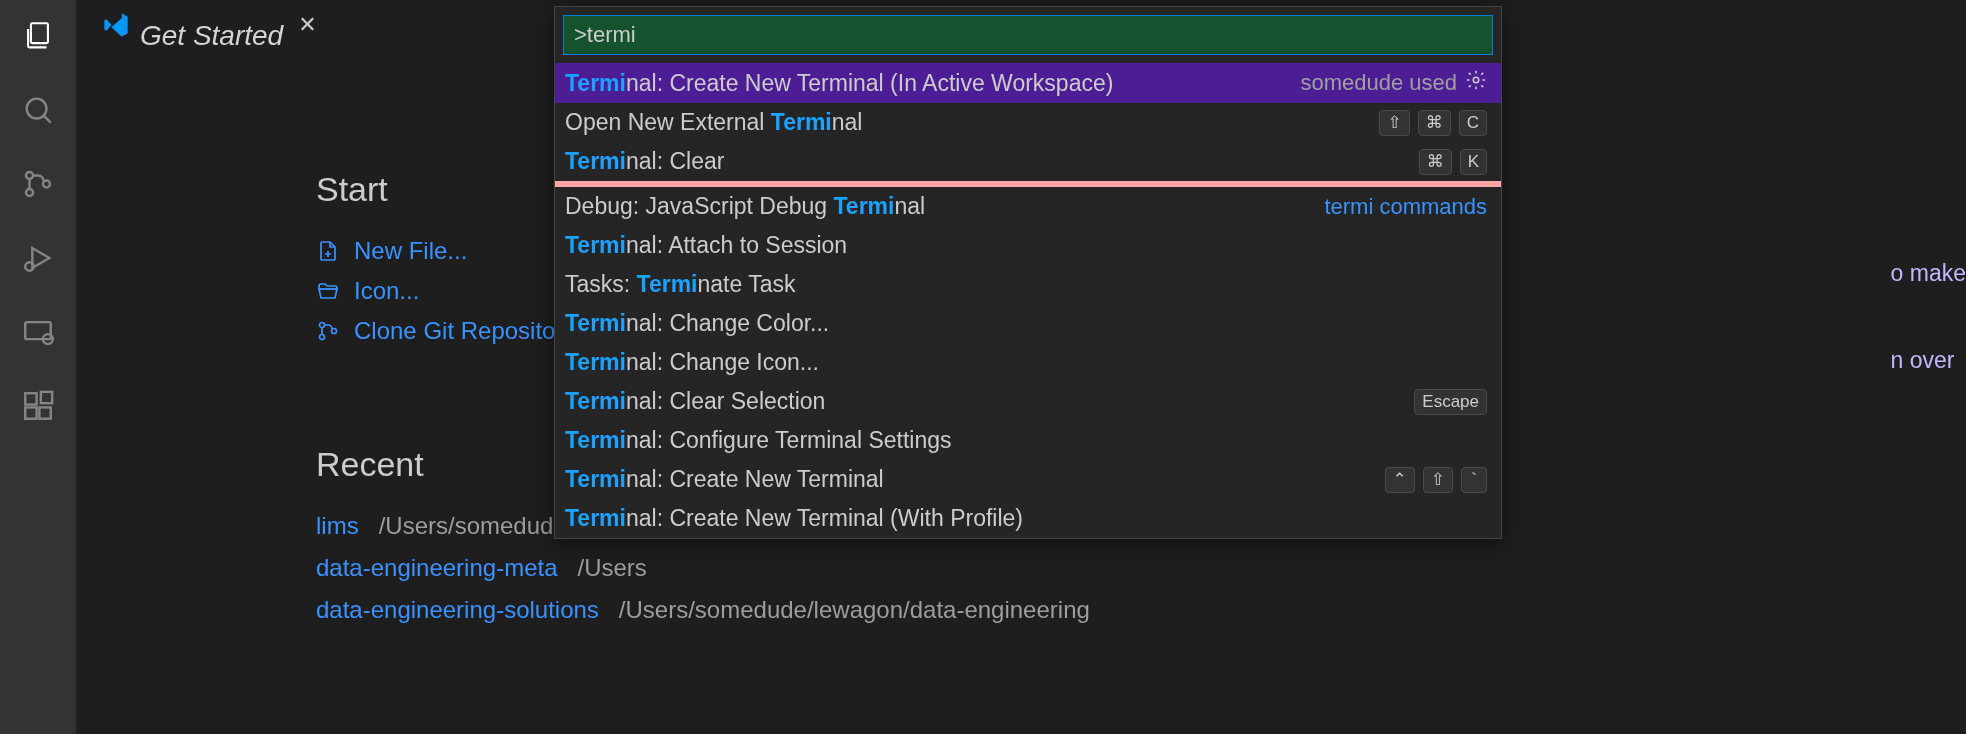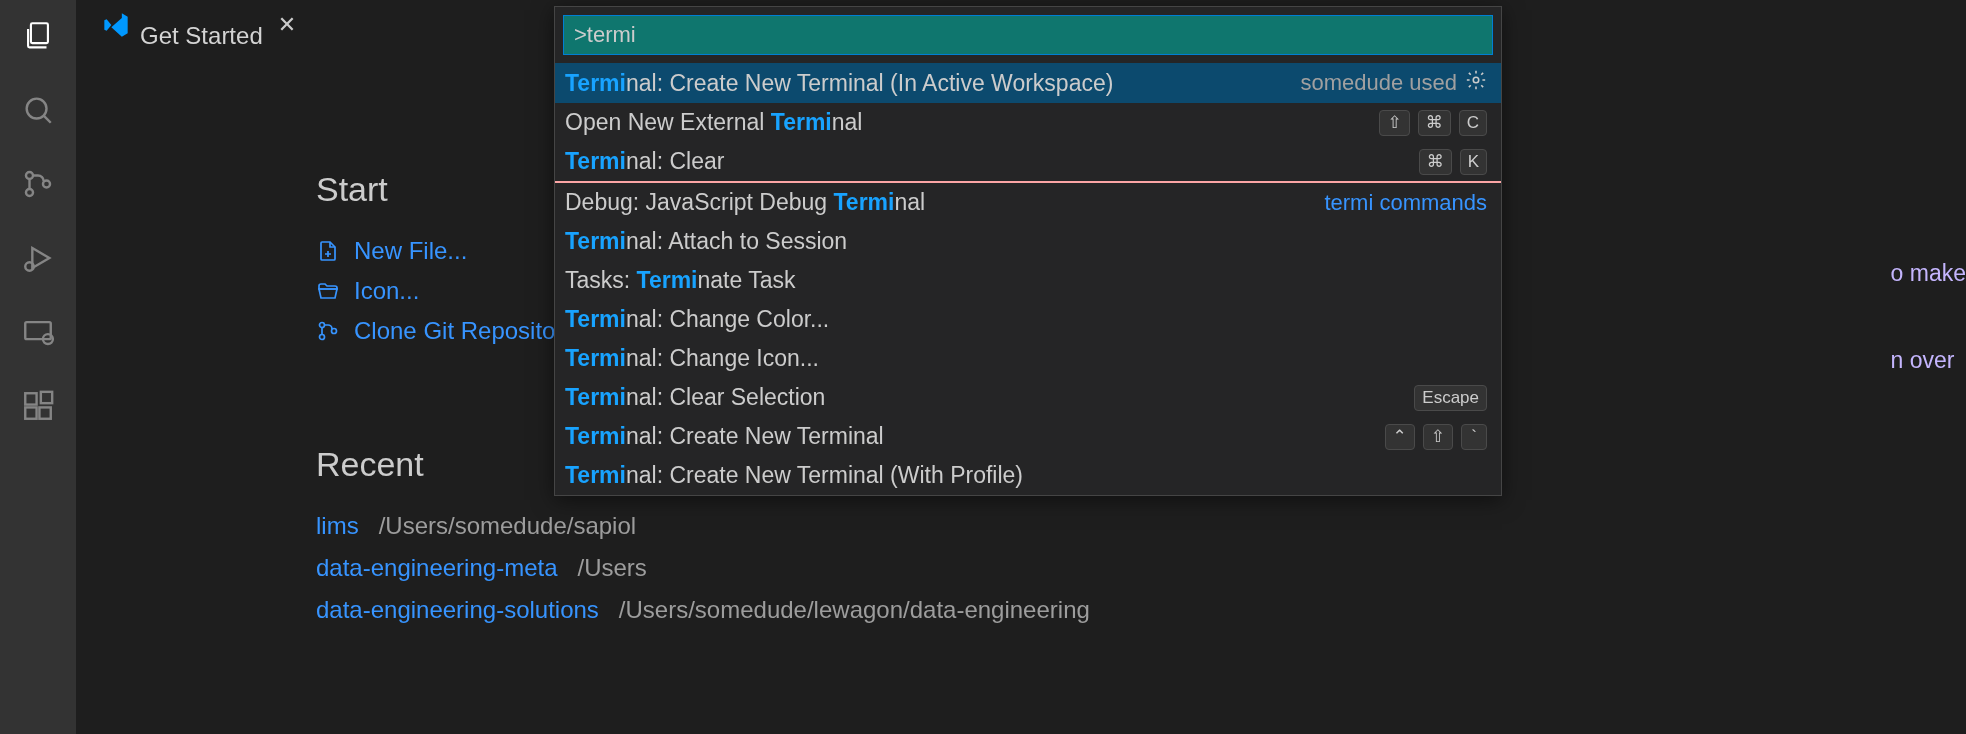--- a/index.html
+++ b/index.html
@@ -47,21 +47,22 @@
       display: flex;
       align-items: center;
       gap: 10px;
       padding: 0 12px;
       height: 100%;
     }
     .vscode-logo {
       width: 28px; height: 28px;
     }
     .tab-title {
-      font-size: 24px;
+      font-style: italic;
+      font-size: 28px;
       color: #d4d4d4;
       margin-top: 21px;
     }
     .tab-close {
       color: #cccccc;
       font-size: 22px;
       padding: 2px 5px;
     }
     .welcome {
       padding: 120px 0 0 240px;
@@ -110,42 +111,42 @@
       left: 554px;
       width: 948px;
       background: #252526;
       border: 1px solid #454545;
       box-shadow: 0 4px 20px rgba(0,0,0,0.5);
       z-index: 100;
     }
     .cmd-input {
       margin: 8px;
       height: 40px;
-      background: #0f766e;
+      background: #14532d;
       border: 1px solid #007fd4;
       color: #cccccc;
       font-size: 22px;
       padding: 0 10px;
       outline: none;
       width: calc(100% - 16px);
     }
     .cmd-list {
       max-height: 560px;
       overflow: hidden;
     }
     .cmd-item {
       display: flex;
       align-items: center;
       justify-content: space-between;
       padding: 6px 14px 6px 10px;
       font-size: 23px;
       cursor: pointer;
       min-height: 36px;
     }
-    .cmd-item.selected { background: #0c4a6e; }
+    .cmd-item.selected { background: #4c1d95; }
     .cmd-item-label { color: #cccccc; }
     .cmd-item .hl { color: #18a3ff; font-weight: 600; }
     .cmd-item-right {
       display: flex;
       align-items: center;
       gap: 8px;
       color: #a0a0a0;
       font-size: 22px;
     }
     .cmd-hint { color: #a0a0a0; }
@@ -157,21 +158,21 @@
       padding: 0 7px;
       height: 26px;
       display: inline-flex;
       align-items: center;
       justify-content: center;
       font-size: 17px;
       color: #cccccc;
       min-width: 26px;
     }
     .cmd-separator {
-      border-top: 2px solid #fca5a5;
+      border-top: 6px solid #fca5a5;
     }
     .right-clip {
       position: absolute;
       right: 0;
       top: 260px;
       color: #c4b5fd;
       font-size: 23px;
     }
     .right-clip div { margin-bottom: 60px; }
   </style>
@@ -332,20 +333,23 @@
       <div class="cmd-item">
         <span class="cmd-item-label"><span class="hl">Termi</span>nal: Change Icon...</span>
       </div>
       <div class="cmd-item">
         <span class="cmd-item-label"><span class="hl">Termi</span>nal: Clear Selection</span>
         <span class="cmd-item-right">
           <span class="key">Escape</span>
         </span>
       </div>
       <div class="cmd-item">
+        <span class="cmd-item-label"><span class="hl">Termi</span>nal: Configure Terminal Settings</span>
+      </div>
+      <div class="cmd-item">
         <span class="cmd-item-label"><span class="hl">Termi</span>nal: Create New Terminal</span>
         <span class="cmd-item-right">
           <span class="key">⌃</span>
           <span class="key">⇧</span>
           <span class="key">`</span>
         </span>
       </div>
       <div class="cmd-item">
         <span class="cmd-item-label"><span class="hl">Termi</span>nal: Create New Terminal (With Profile)</span>
       </div>

